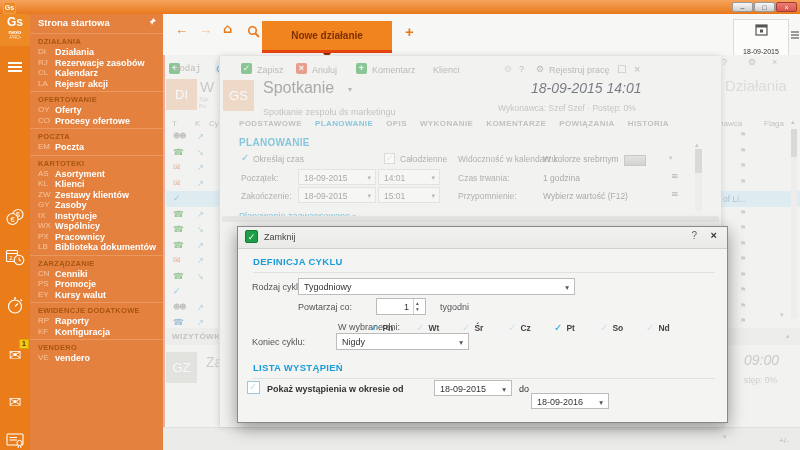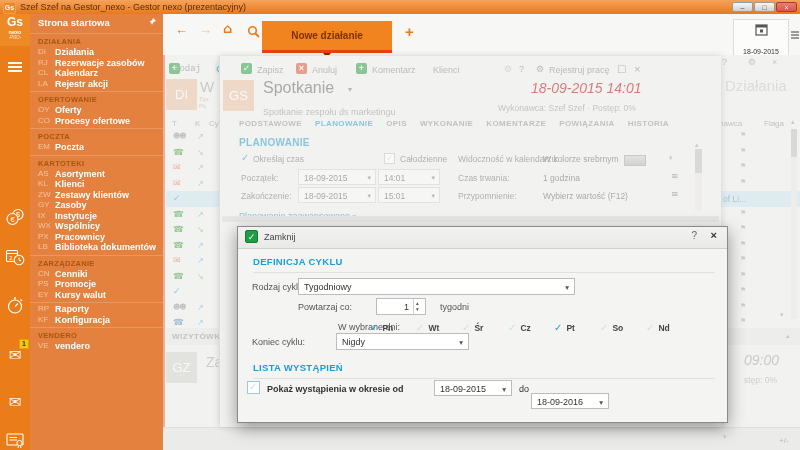--- a/index.html
+++ b/index.html
@@ -106,21 +106,21 @@
   .gztime{position:absolute;left:581px;top:297px;font-size:14px;font-style:italic;color:#a8a8a6;}
   .gzpost{position:absolute;left:581px;top:320px;font-size:8.5px;color:#b0b0ae;}
   .botstrip{position:absolute;left:0;top:372px;width:637px;height:23px;background:#e7e7e5;border-top:1px solid #d4d4d2;}
 
   
   .dwin{position:absolute;left:56px;top:1px;width:501px;height:371px;background:#f3f3f1;
     border-left:1px solid #cfcfcd;box-shadow:0 0 7px rgba(0,0,0,.25);}
   .dw-title{position:absolute;left:43px;top:23px;font-size:16px;color:#6e6e6e;}
   .dw-chev{position:absolute;left:128px;top:29px;font-size:8px;color:#8a8a8a;}
   .dw-sub{position:absolute;left:43px;top:51px;font-size:9px;color:#9c9c9c;}
-  .dw-dt{position:absolute;left:311px;top:24px;font-size:14px;font-style:italic;color:#b91c1c;}
+  .dw-dt{position:absolute;left:311px;top:24px;font-size:14px;font-style:italic;color:#0f172a;}
   .dw-meta{position:absolute;left:278px;top:47px;font-size:8.5px;color:#9e9e9e;}
   .dw-badge{position:absolute;left:3px;top:24px;width:31px;height:31px;background:#ecc3a8;
     color:#fff;font-size:13px;text-align:center;line-height:31px;}
   .dtabs{position:absolute;left:19px;top:63px;display:flex;gap:13px;}
   .dtab{font-size:8px;font-weight:bold;color:#9a9a9a;letter-spacing:.4px;}
   .dtab.active{color:#2fa3cc;}
   .dsec{position:absolute;left:19px;top:81px;font-size:10px;font-weight:bold;color:#2fa3cc;letter-spacing:.3px;}
   .flbl{position:absolute;font-size:8.5px;color:#7a7a7a;}
   .fval{position:absolute;font-size:8.5px;color:#6e6e6e;}
   .fbox{position:absolute;height:16px;background:#fbfbfa;border:1px solid #d6d6d4;box-sizing:border-box;}
@@ -164,21 +164,20 @@
   .mpokaz{position:absolute;left:29px;top:135px;font-size:9px;font-weight:bold;color:#333;}
   .mdo{position:absolute;left:281px;top:135px;font-size:9px;color:#333;}
 </style>
 </head>
 <body>
 
 <div class="screen">
 
   <div class="titlebar">
     <div class="tb-ico">Gs</div>
-    <span class="tb-title">Szef Szef na Gestor_nexo - Gestor nexo (prezentacyjny)</span>
     <span class="winbtn" style="right:47px;">–</span>
     <span class="winbtn" style="right:25px;">□</span>
     <span class="winbtn close" style="right:3px;">×</span>
   </div>
 
   <div class="rail">
     <div class="rail-logo">
       <div class="l1">Gs</div>
       <div class="l2">nexo</div>
       <div class="l3">-PRO-</div>
@@ -324,20 +323,21 @@
           <div class="mitem">
             <span class="mcode">PS</span>
             <span class="mlabel">Promocje</span>
           </div>
           <div class="mitem">
             <span class="mcode">EY</span>
             <span class="mlabel">Kursy walut</span>
           </div>
         </div>
         <div class="msec">
+          <div class="mtit">EWIDENCJE DODATKOWE</div>
           <div class="mitem">
             <span class="mcode">RP</span>
             <span class="mlabel">Raporty</span>
           </div>
           <div class="mitem">
             <span class="mcode">KF</span>
             <span class="mlabel">Konfiguracja</span>
           </div>
         </div>
         <div class="msec">

